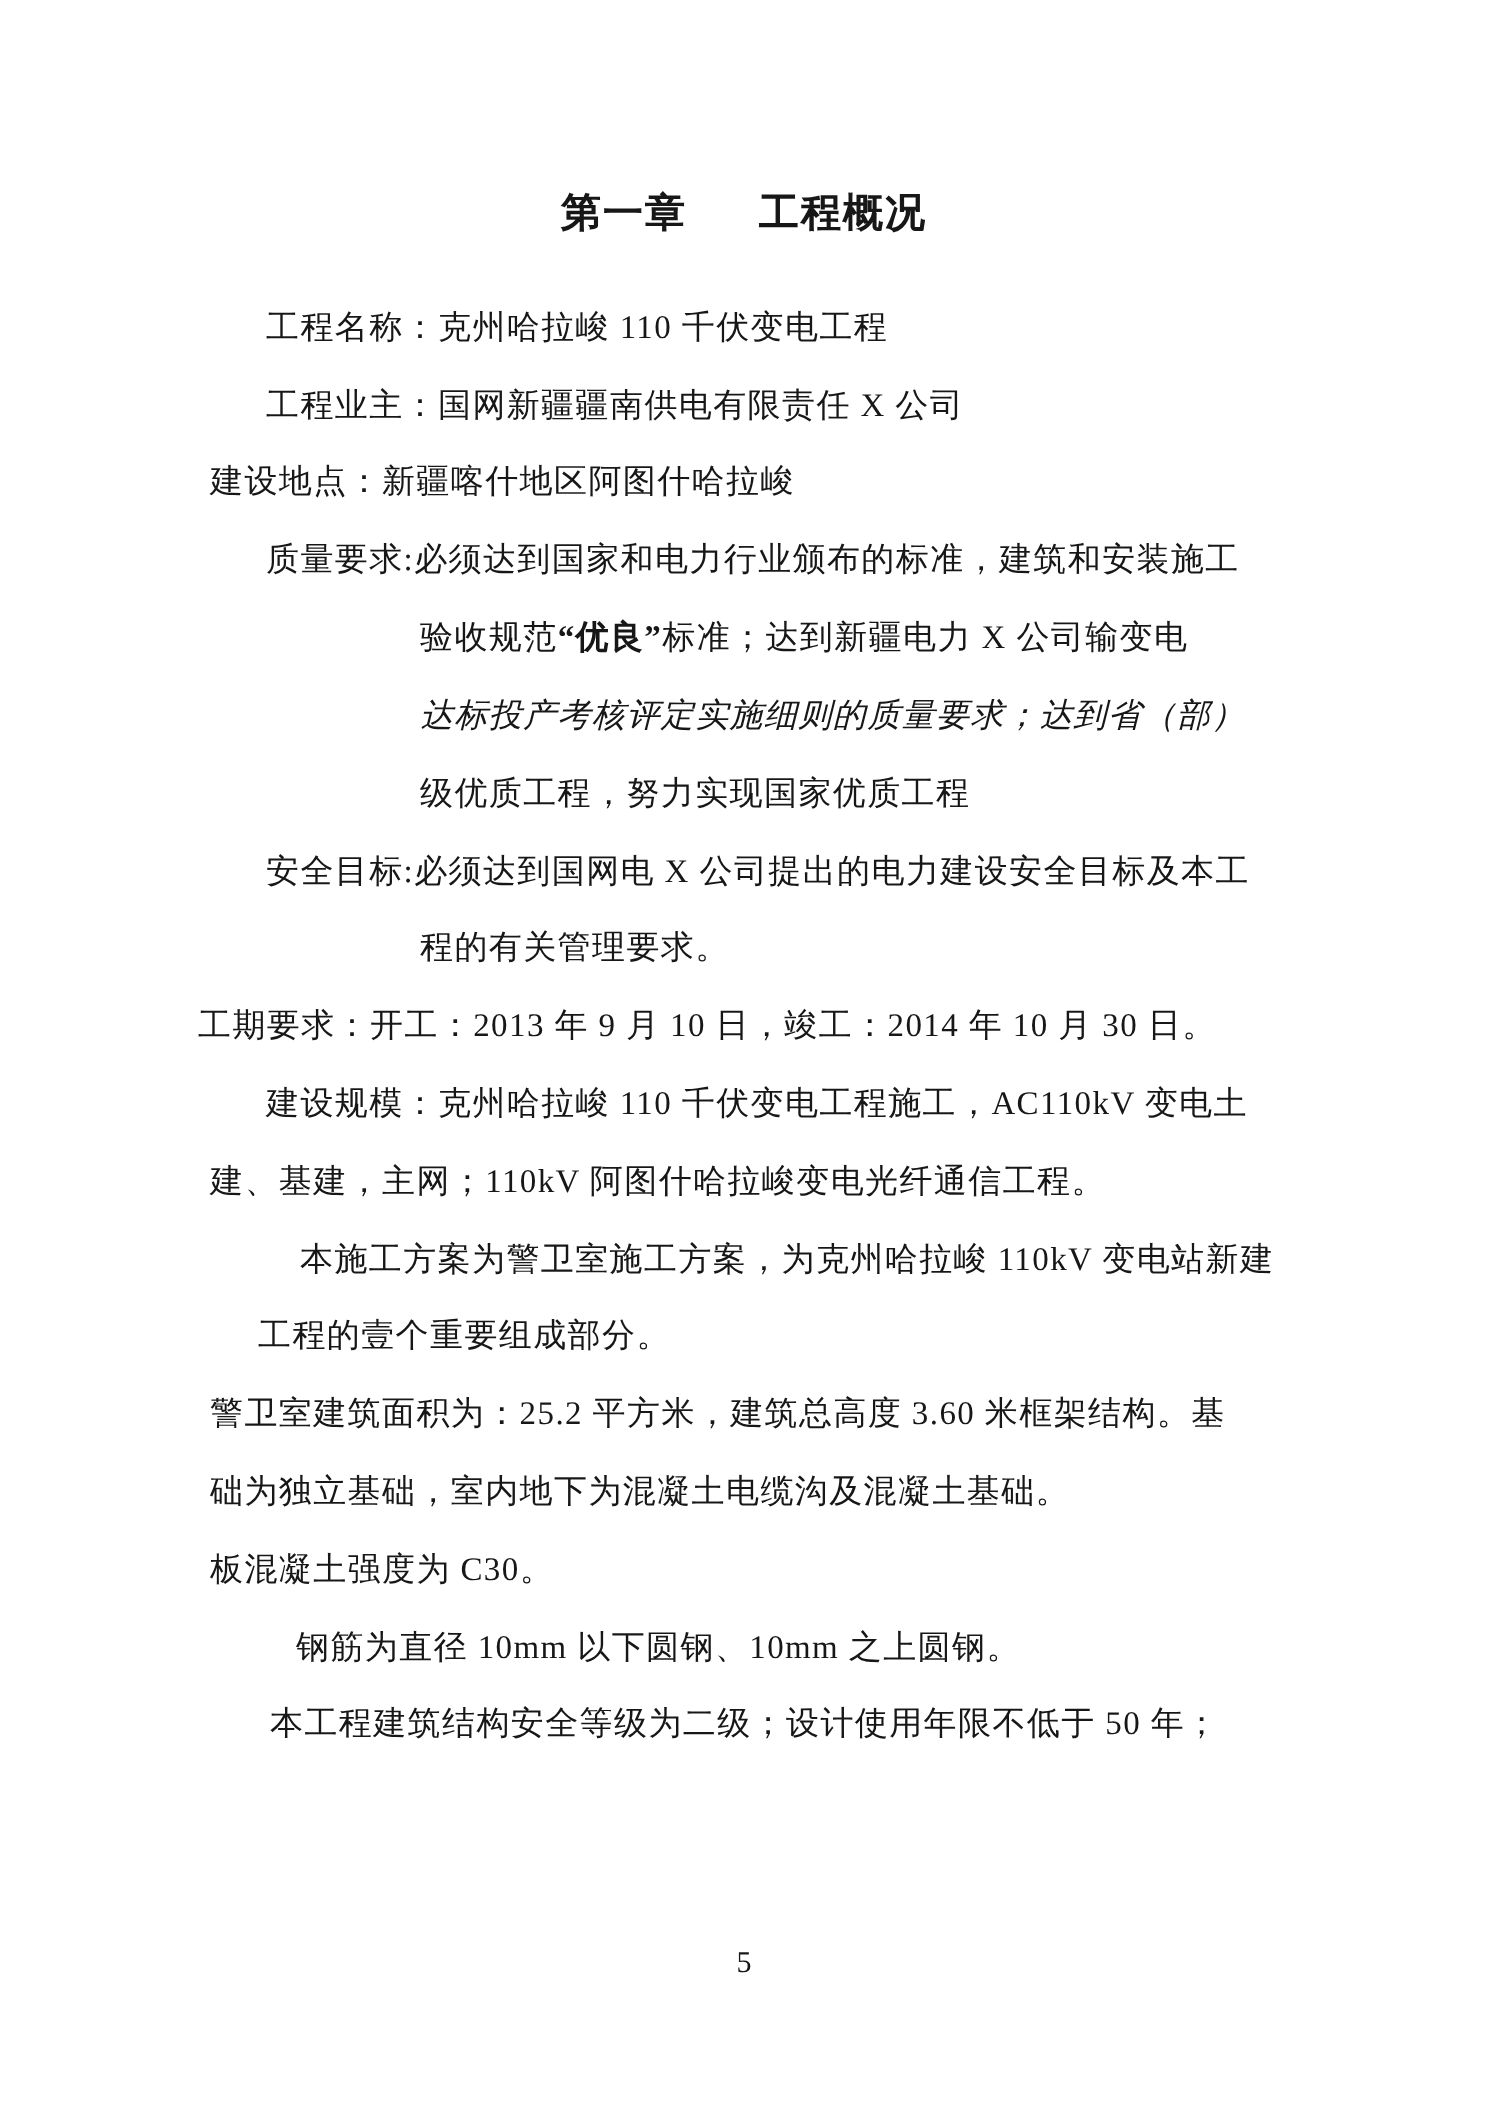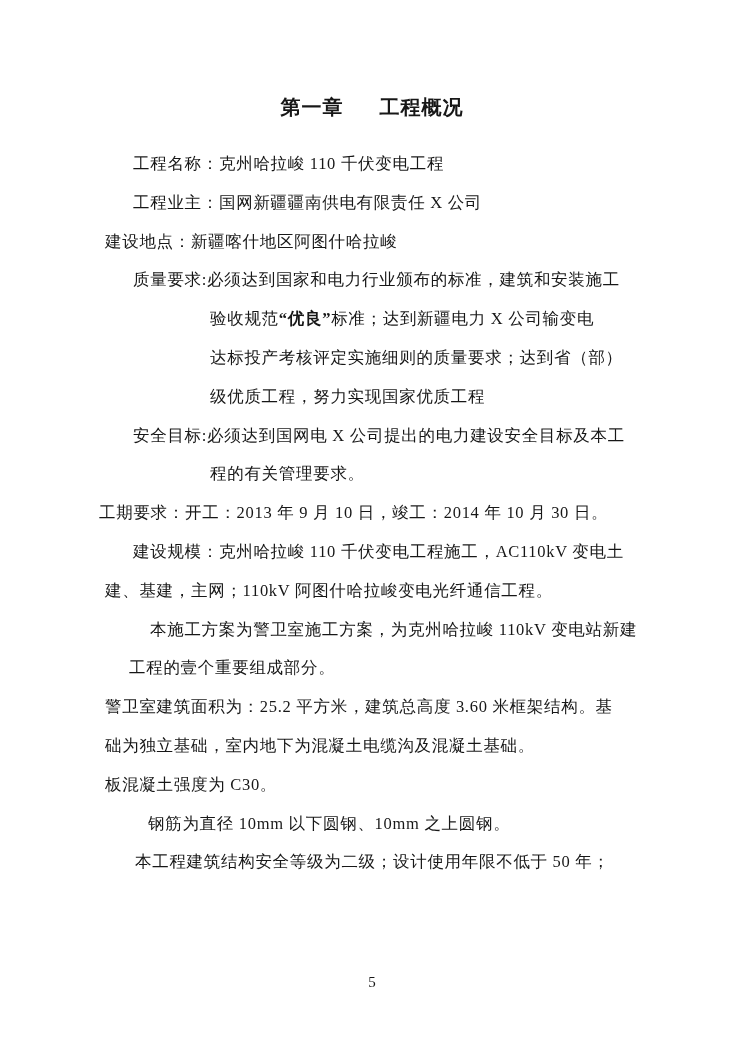--- a/index.html
+++ b/index.html
@@ -53,24 +53,24 @@
 
 <div class="page">
 
   <div class="title">
     <span>第一章</span><span class="title-gap"></span><span>工程概况</span>
   </div>
 
   <div class="doc-body">
       <div class="line" style="padding-left: 133px;"><span>工程名称：克州哈拉峻 110 千伏变电工程</span></div>
       <div class="line" style="padding-left: 133px;"><span>工程业主：国网新疆疆南供电有限责任 X 公司</span></div>
-      <div class="line" style="padding-left: 105px;"><span>建设地点：新疆喀什地区阿图什哈拉峻</span></div>
+      <div class="line" style="padding-left: 105px; font-family: Liberation Mono, monospace;"><span>建设地点：新疆喀什地区阿图什哈拉峻</span></div>
       <div class="line" style="padding-left: 133px;"><span>质量要求:必须达到国家和电力行业颁布的标准，建筑和安装施工</span></div>
       <div class="line" style="padding-left: 210px;"><span>验收规范</span><span class="bold">“优良”</span><span>标准；达到新疆电力 X 公司输变电</span></div>
-      <div class="line" style="padding-left: 210px;"><span>达标投产考核评定实施细则的质量要求；达到省（部）</span></div>
+      <div class="line" style="padding-left: 210px; font-style: italic;"><span>达标投产考核评定实施细则的质量要求；达到省（部）</span></div>
       <div class="line" style="padding-left: 210px;"><span>级优质工程，努力实现国家优质工程</span></div>
       <div class="line" style="padding-left: 133px;"><span>安全目标:必须达到国网电 X 公司提出的电力建设安全目标及本工</span></div>
       <div class="line" style="padding-left: 210px;"><span>程的有关管理要求。</span></div>
       <div class="line" style="padding-left: 99px;"><span>工期要求：开工：2013 年 9 月 10 日，竣工：2014 年 10 月 30 日。</span></div>
       <div class="line" style="padding-left: 133px;"><span>建设规模：克州哈拉峻 110 千伏变电工程施工，AC110kV 变电土</span></div>
       <div class="line" style="padding-left: 105px;"><span>建、基建，主网；110kV 阿图什哈拉峻变电光纤通信工程。</span></div>
       <div class="line" style="padding-left: 150px;"><span>本施工方案为警卫室施工方案，为克州哈拉峻 110kV 变电站新建</span></div>
       <div class="line" style="padding-left: 105px; margin-left: 24px;"><span>工程的壹个重要组成部分。</span></div>
       <div class="line" style="padding-left: 105px;"><span>警卫室建筑面积为：25.2 平方米，建筑总高度 3.60 米框架结构。基</span></div>
       <div class="line" style="padding-left: 105px;"><span>础为独立基础，室内地下为混凝土电缆沟及混凝土基础。</span></div>

